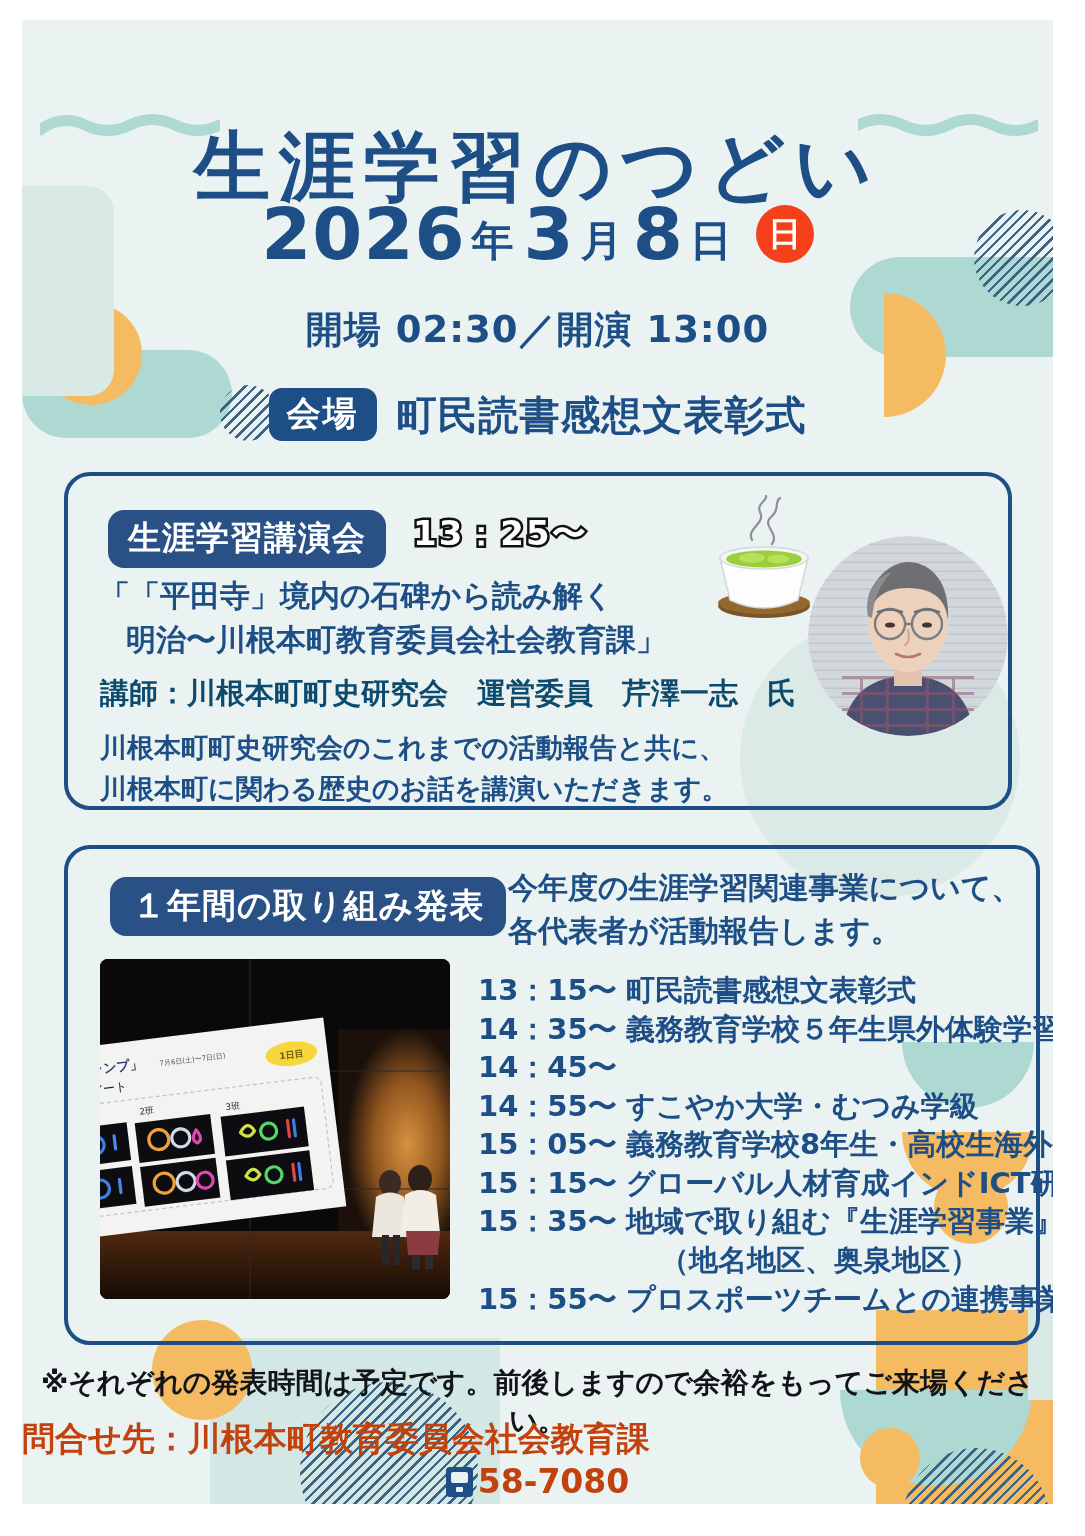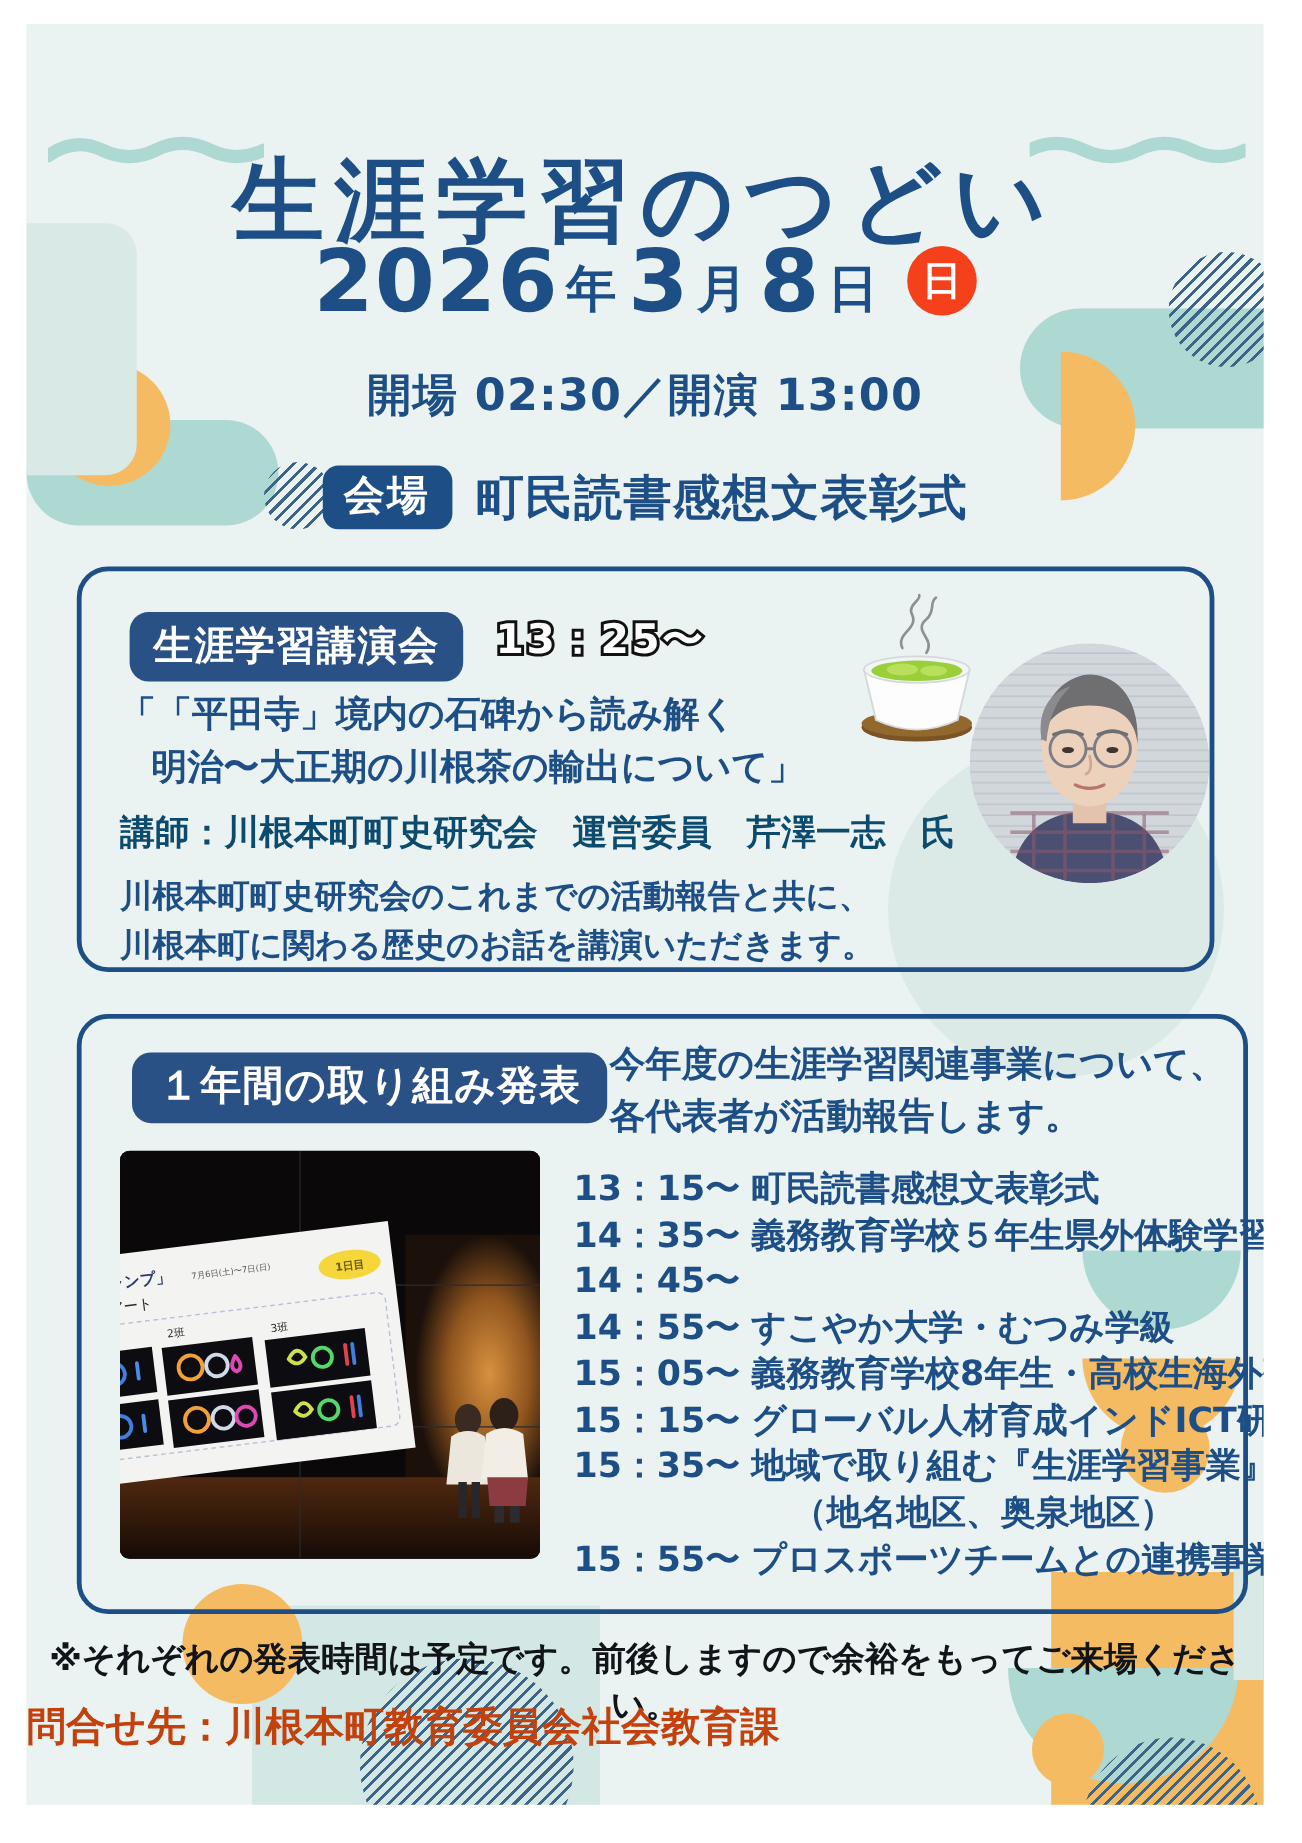--- a/index.html
+++ b/index.html
@@ -422,21 +422,21 @@
           <path d="M107 76 Q 119 71, 131 76" fill="none" stroke="#6f6e70" stroke-width="2.6" stroke-linecap="round"></path>
 
           <path d="M100 94 Q 103 106, 97 109" fill="none" stroke="#cfa88e" stroke-width="2.2" stroke-linecap="round"></path>
           <path d="M88 118 Q 100 124, 112 118" fill="none" stroke="#b6766c" stroke-width="2.6" stroke-linecap="round"></path>
         </g>
       </svg>
     </div>
 
     <div class="lecture-title">
       <span class="ln1">「「平田寺」境内の石碑から読み解く</span>
-      <span class="ln2">明治〜大正期の川根茶の輸出について」</span>
+      <span class="ln2">明治〜川根本町教育委員会社会教育課」</span>
     </div>
 
     <div class="lecture-speaker">講師：川根本町町史研究会　運営委員　芹澤一志　氏</div>
 
     <div class="lecture-desc">
       <div>川根本町町史研究会のこれまでの活動報告と共に、</div>
       <div>川根本町に関わる歴史のお話を講演いただきます。</div>
     </div>
 
   </section>
@@ -572,15 +572,19 @@
       </div>
 
     </div>
 
   </section>
 
   <div class="note">※それぞれの発表時間は予定です。前後しますので余裕をもってご来場ください。</div>
 
   <div class="contact">
     <div>問合せ先：川根本町教育委員会社会教育課</div>
+    <div class="phone-line">
+      <span class="phone-glyph"></span>
+      <span>58-7080</span>
+    </div>
   </div>
 
 </div>
 
 </body></html>

